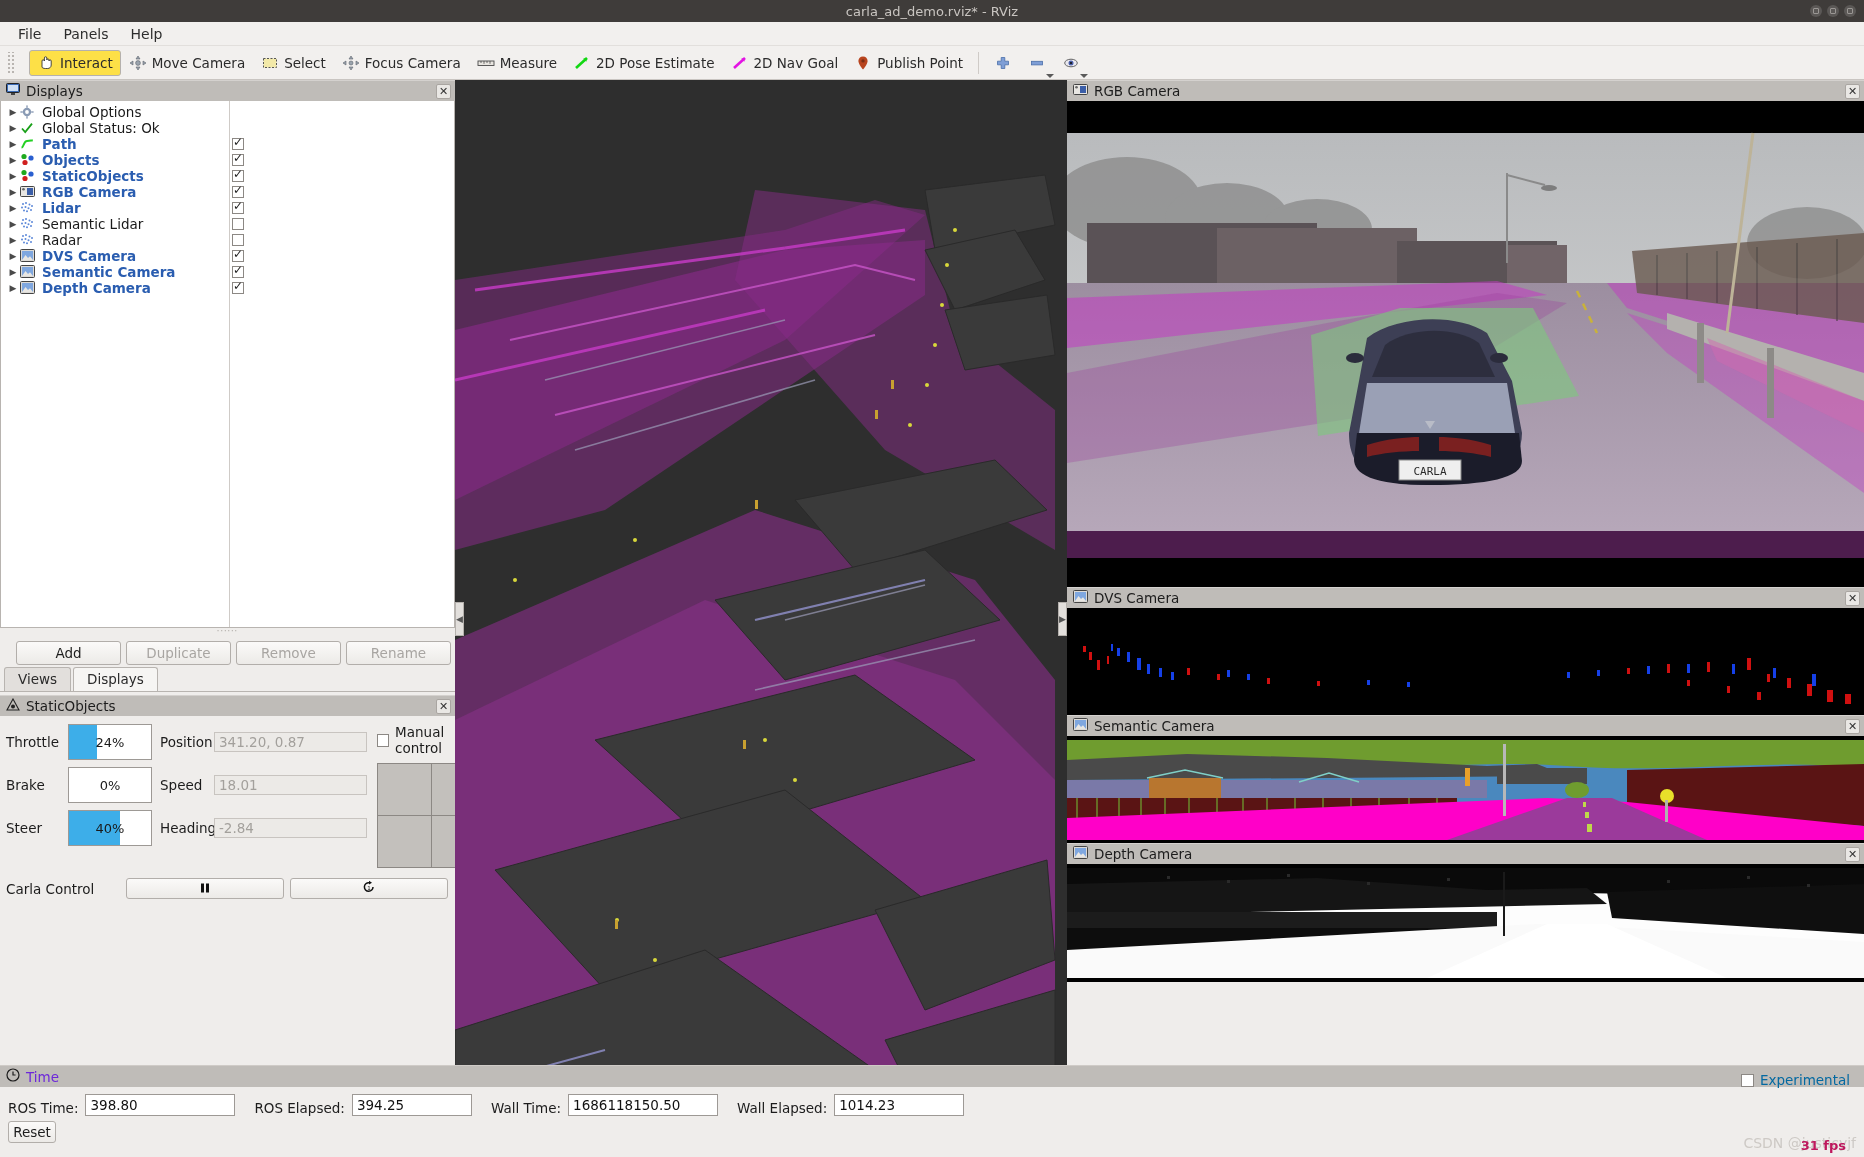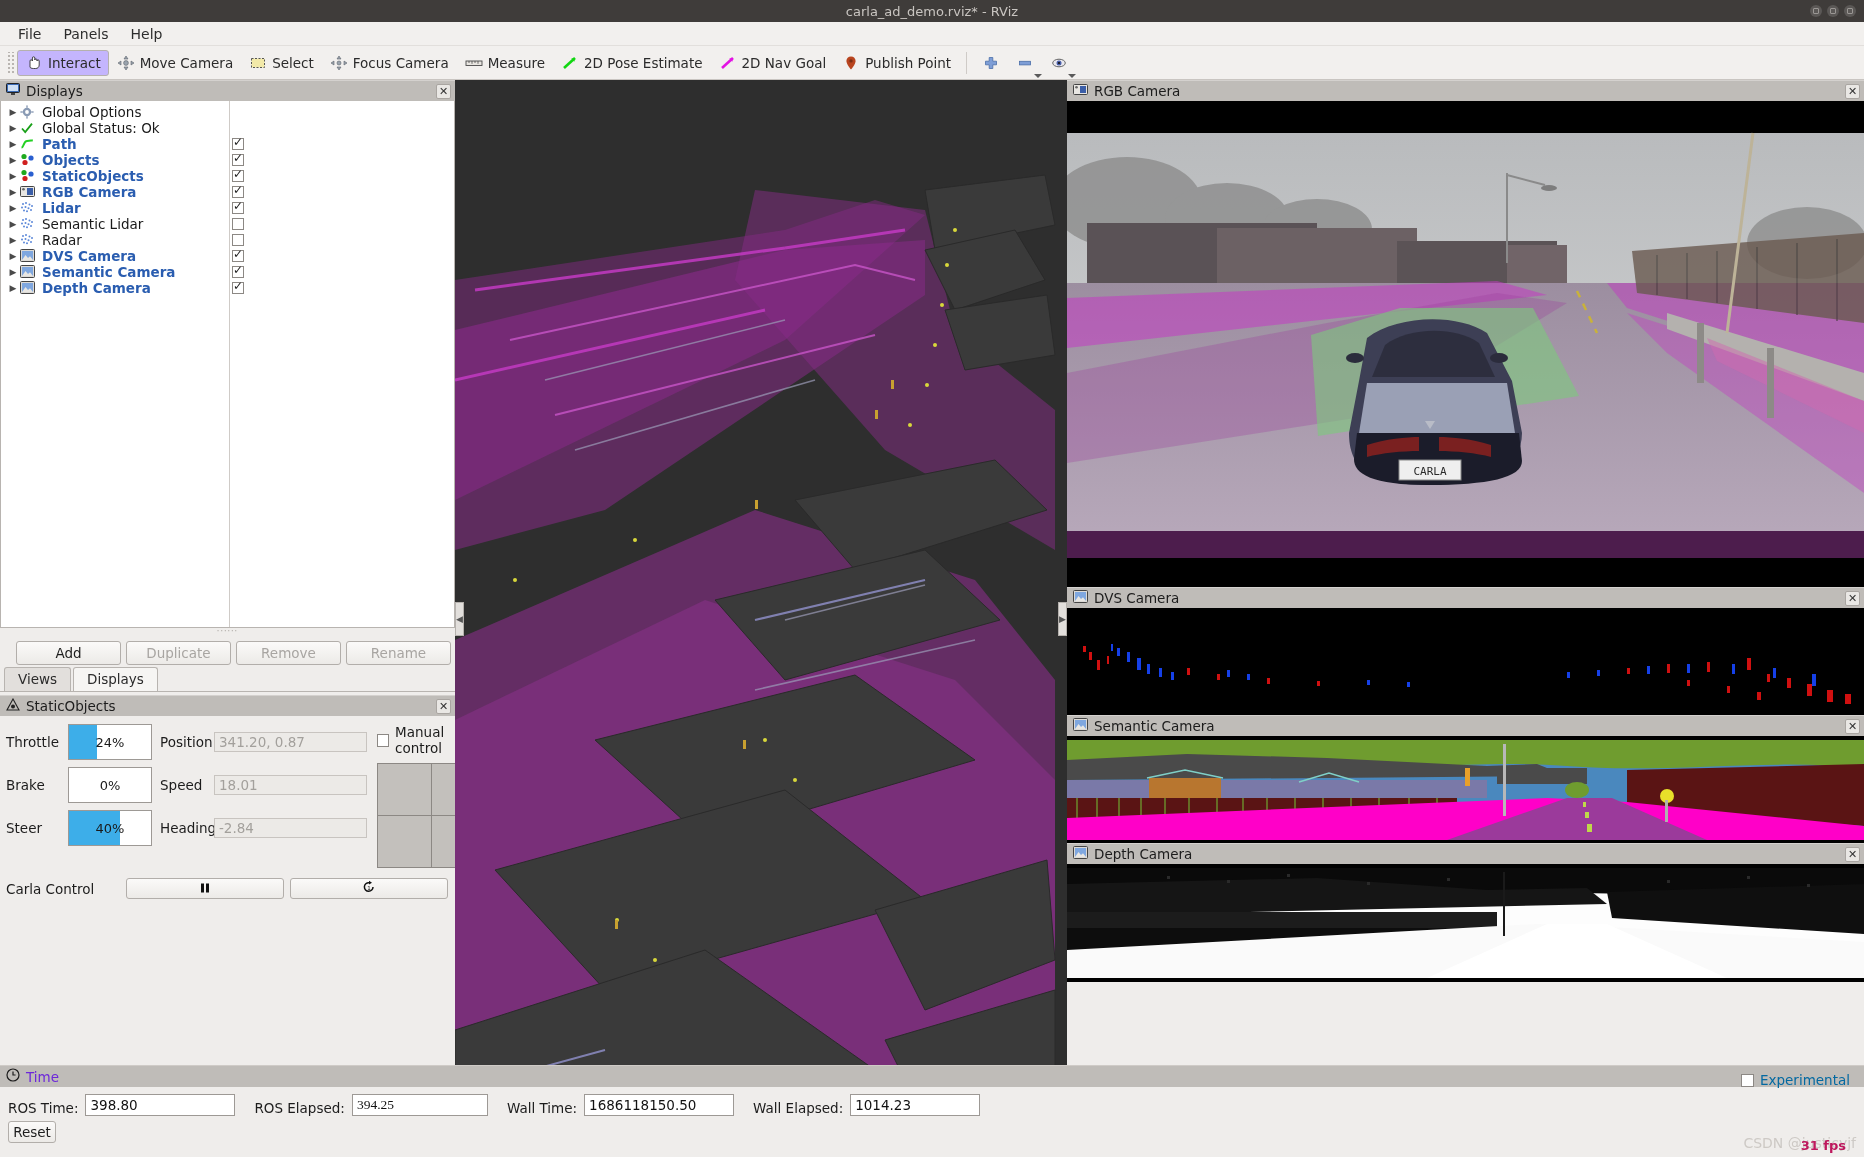--- a/index.html
+++ b/index.html
@@ -29,21 +29,21 @@
   .menuitem{ padding:2px 10px; font-size:14px; color:#2d2d2d; }
 
   
   .toolbar{ height:34px; background:#f2f0ee; display:flex; align-items:center; padding-left:6px;
             border-bottom:1px solid #c9c5c1; gap:0px;}
   .tgrip{ width:8px;height:22px; margin-right:3px;
           background-image:radial-gradient(#b9b5b1 1px, transparent 1px);
           background-size:4px 4px; background-position:1px 2px;}
   .tbtn{ display:flex; align-items:center; gap:5px; padding:3px 7px; font-size:13.5px; color:#2b2b2b;
          border:1px solid transparent; border-radius:3px; white-space:nowrap; height:26px;}
-  .tbtn.active{ background:#c4b5fd; border:1px solid #b5b1ad; }
+  .tbtn.active{ background:#fde047; border:1px solid #b5b1ad;margin-left:12px; }
   .tsep{ width:1px; height:22px; background:#cfcbc7; margin:0 7px;}
   .ticon{ width:18px;height:16px; display:inline-block; position:relative;}
   .dropcaret{ width:0;height:0;border-left:4px solid transparent;border-right:4px solid transparent;
               border-top:4px solid #5a5a5a; position:absolute; right:-1px; bottom:-3px;}
 
   
   .main{ display:flex; height:1157px; }
   .leftcol{ width:455px; position:relative; background:#efedeb; }
   .center{ width:612px; position:relative; background:#2a2a2a;}
   .rightcol{ width:797px; position:relative; background:#efedeb;}
@@ -950,21 +950,21 @@
         <path d="M7 3.4 V7 H9.6" stroke="#1c1c1c" stroke-width="1.2" fill="none"></path>
       </svg>
     </span>
     <span>Time</span>
   </div>
 
   <div class="time-row">
     <span class="time-lab">ROS Time:</span>
     <span class="time-inp" style="width:150px;">398.80</span>
     <span class="time-lab" style="margin-left:12px;">ROS Elapsed:</span>
-    <span class="time-inp" style="width:136px;font-family:Liberation Serif, serif;">394.25</span>
+    <span class="time-inp" style="width:120px;">394.25</span>
     <span class="time-lab" style="margin-left:12px;">Wall Time:</span>
     <span class="time-inp" style="width:150px;">1686118150.50</span>
     <span class="time-lab" style="margin-left:12px;">Wall Elapsed:</span>
     <span class="time-inp" style="width:130px;">1014.23</span>
   </div>
 
   <div class="reset">Reset</div>
 
   <div class="exp">
     <span class="cbx"></span>

